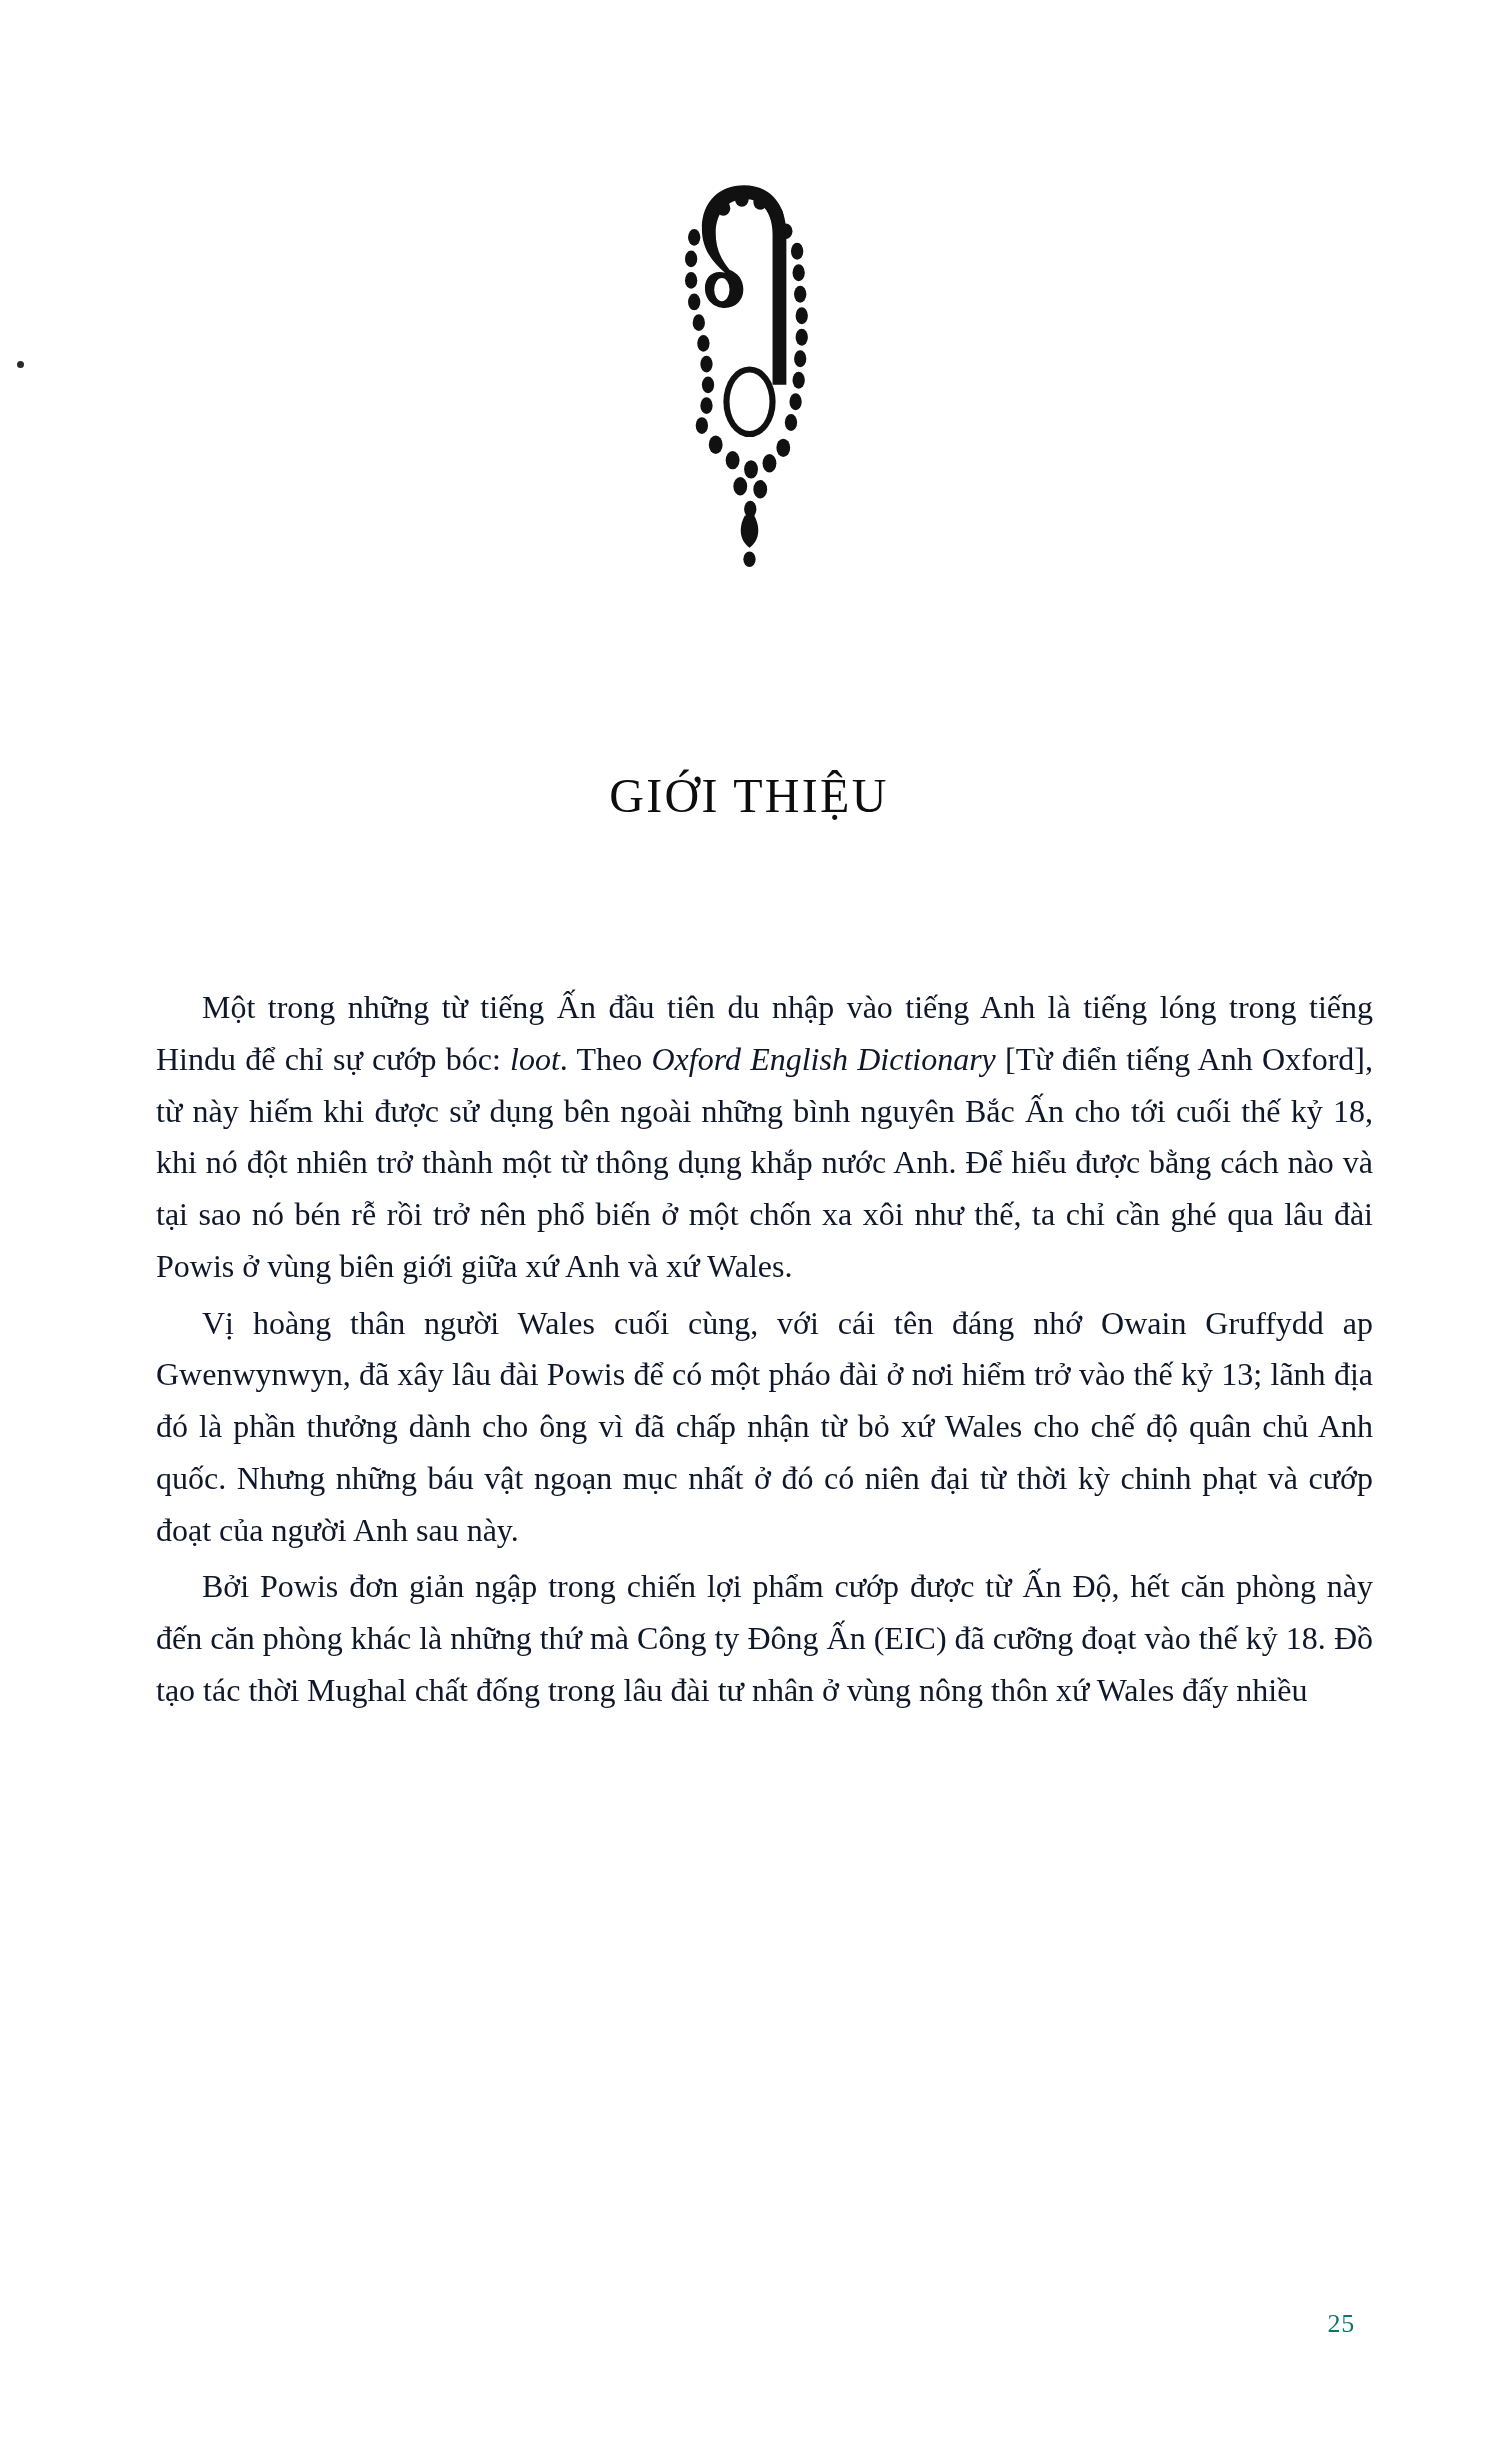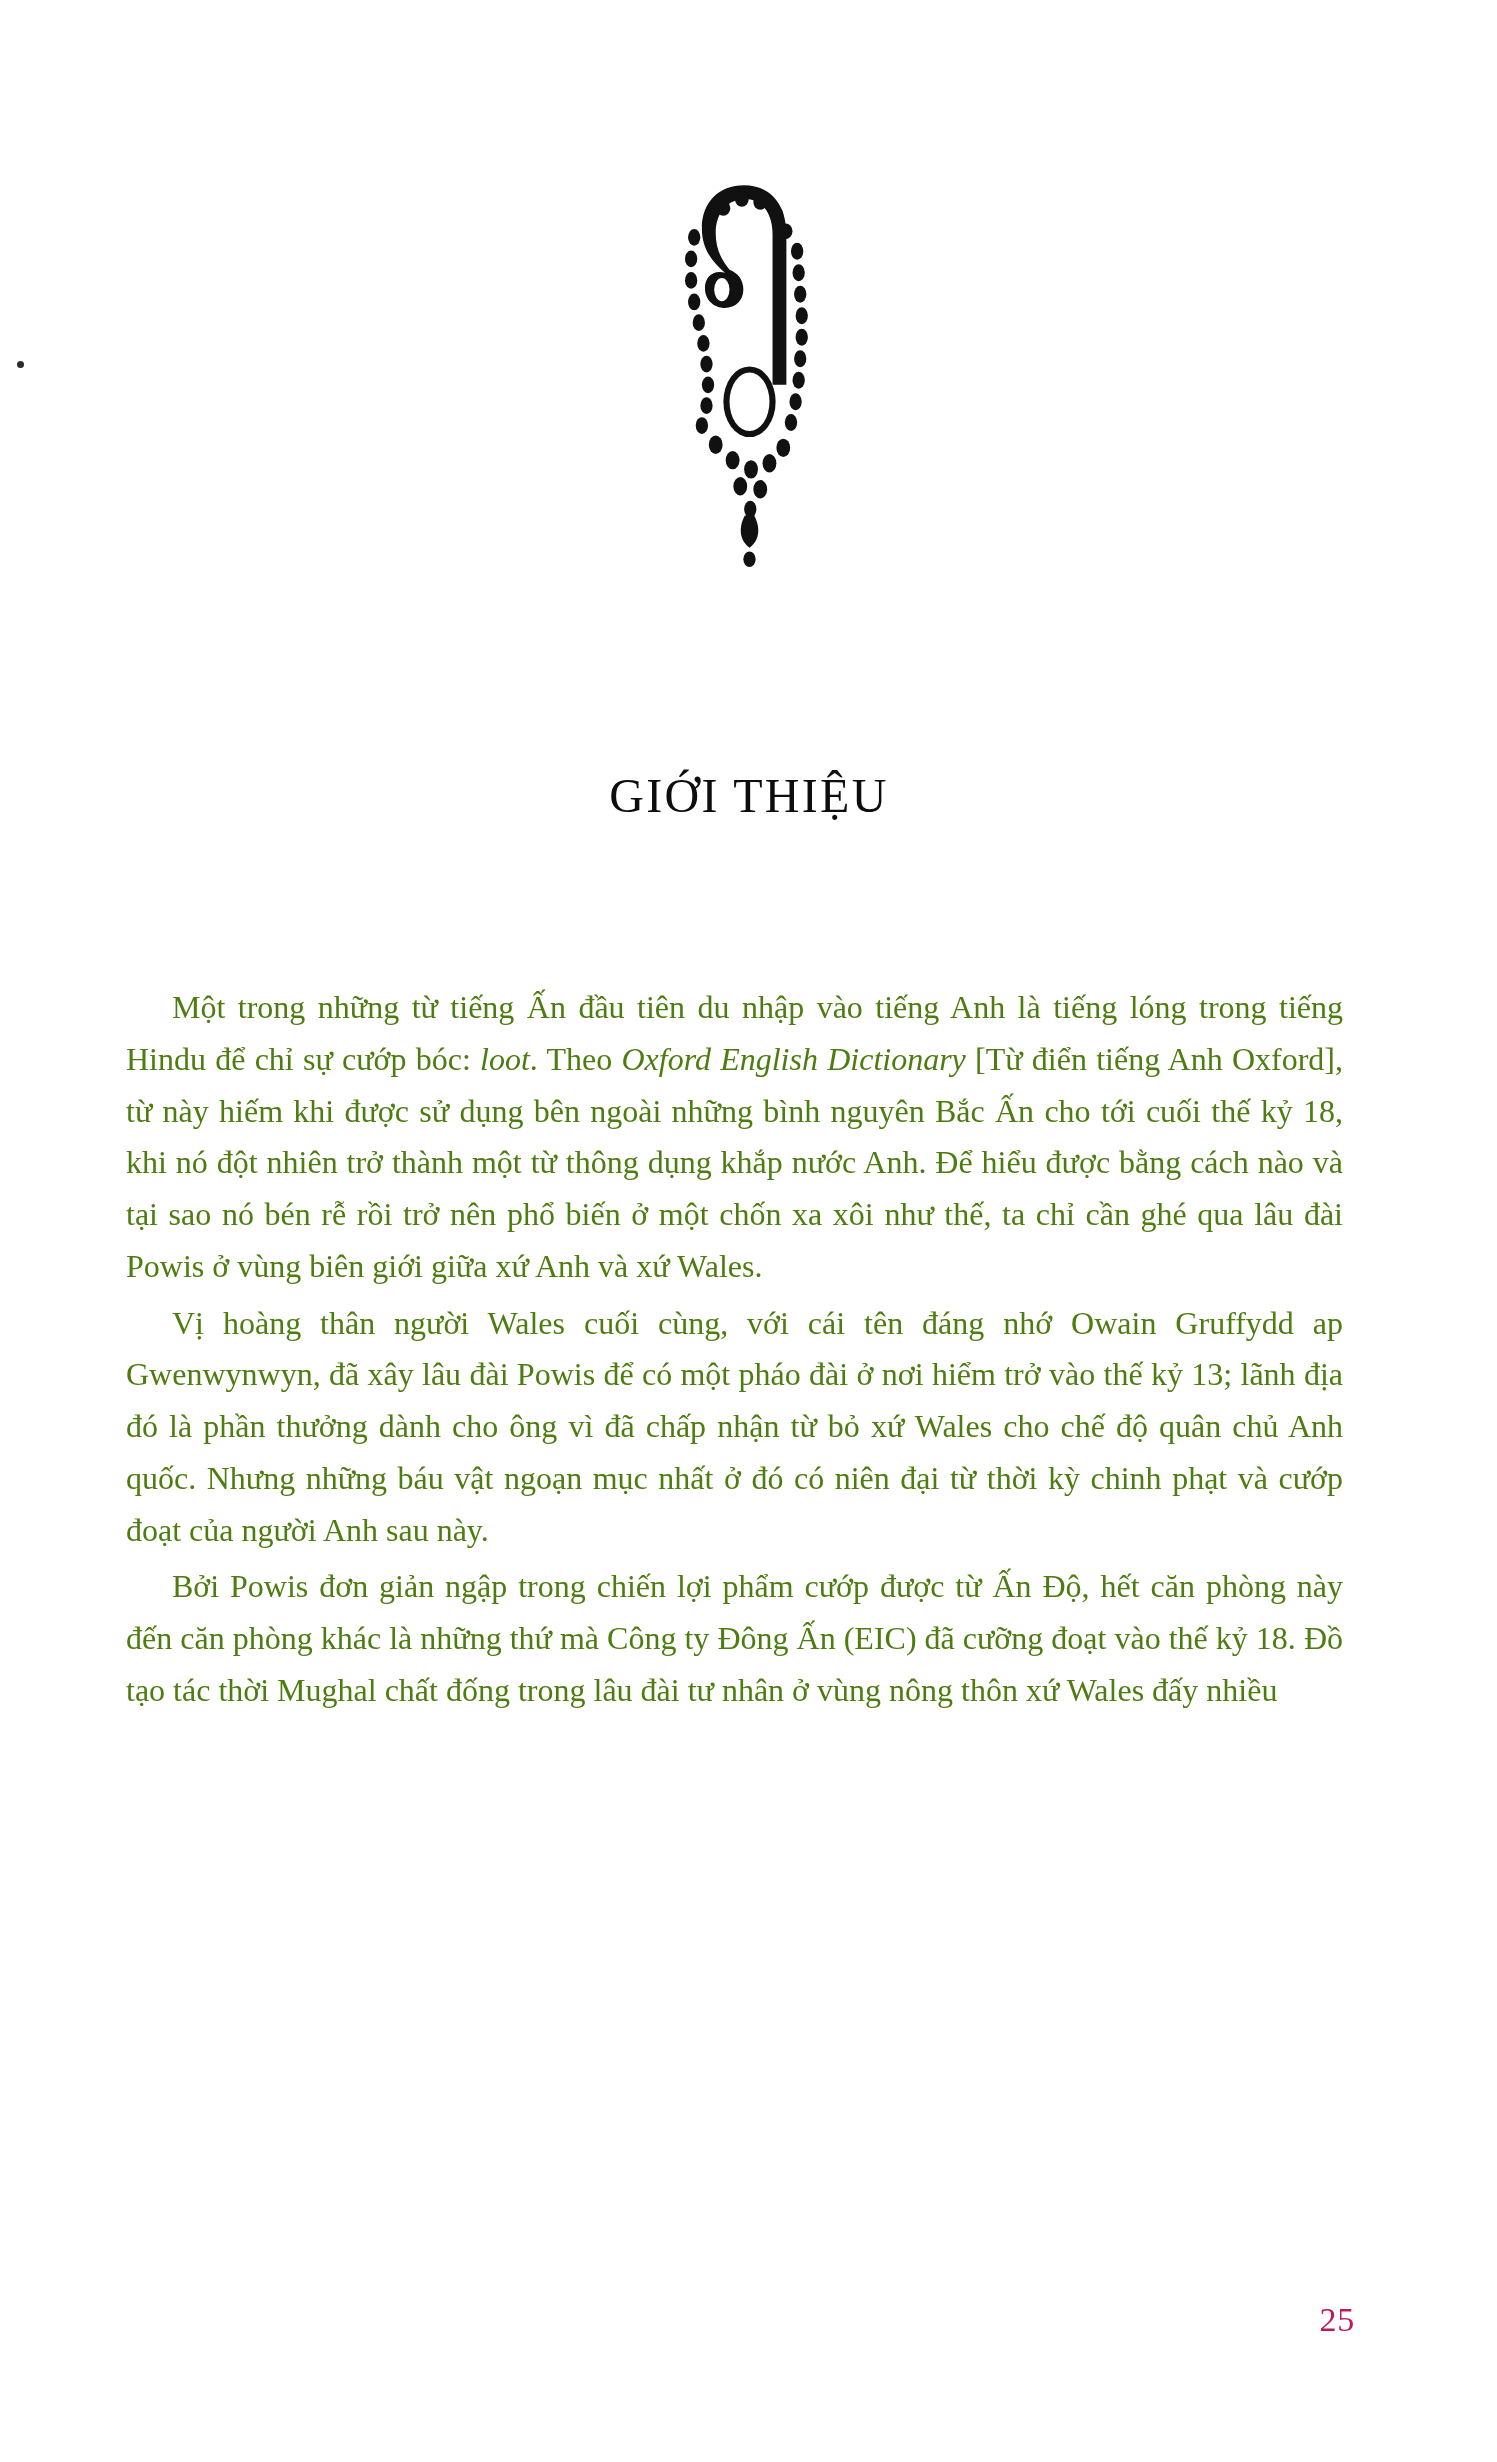--- a/index.html
+++ b/index.html
@@ -47,46 +47,46 @@
     letter-spacing: 2.3px;
     font-weight: 400;
     color: #0d0d0d;
     font-family: "Liberation Serif", serif;
   }
 
   
   .body-text {
     position: absolute;
     top: 982px;
-    left: 126px;
+    left: 156px;
     width: 1217px;
     font-size: 32px;
     line-height: 1.62;
     text-align: justify;
-    color: #4d7c0f;
+    color: #0f172a;
   }
   .body-text p {
     margin: 0 0 4.6px 0;
     text-indent: 46px;
   }
   .body-text p.first {
     text-indent: 46px;
   }
   .body-text i {
     font-style: italic;
   }
 
   
   .page-number {
     position: absolute;
     bottom: 123px;
     right: 143px;
-    font-size: 34px;
+    font-size: 26px;
     letter-spacing: 0.8px;
-    color: #be185d;
+    color: #0f766e;
   }
 
   
   .scan-mark {
     position: absolute;
     left: 17px;
     top: 361px;
     width: 7px;
     height: 7px;
     background: #2b2b2b;

